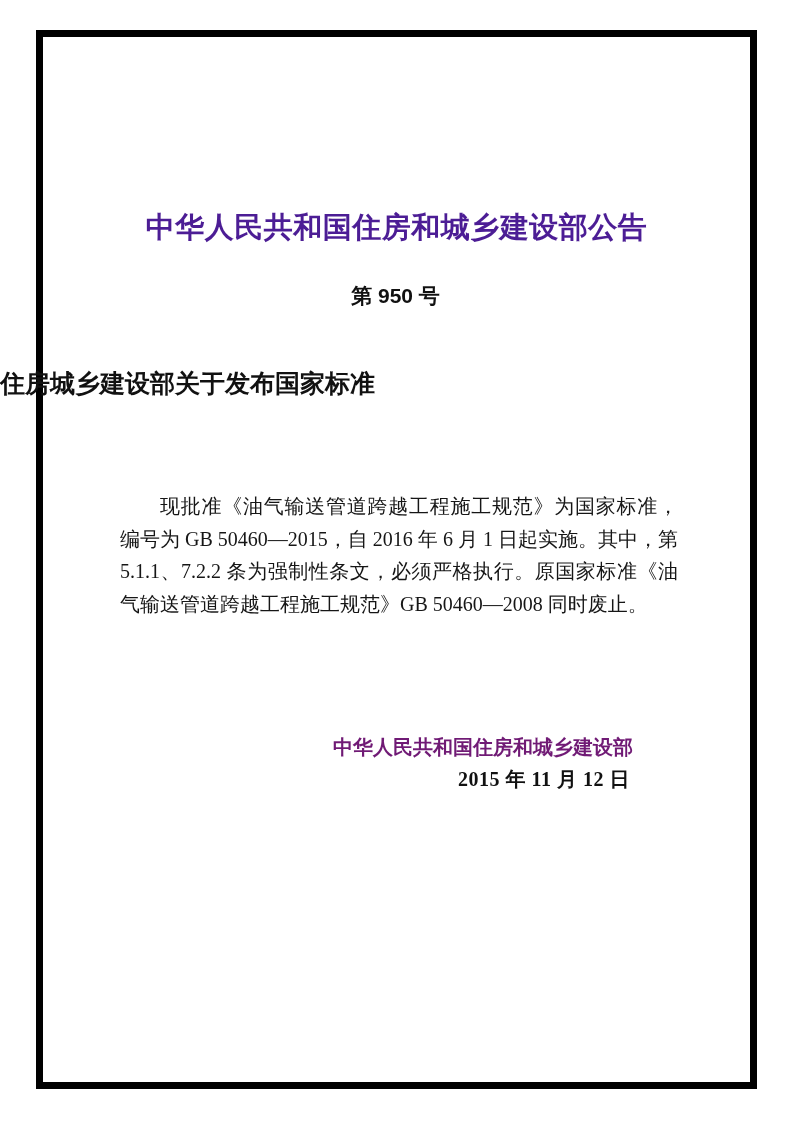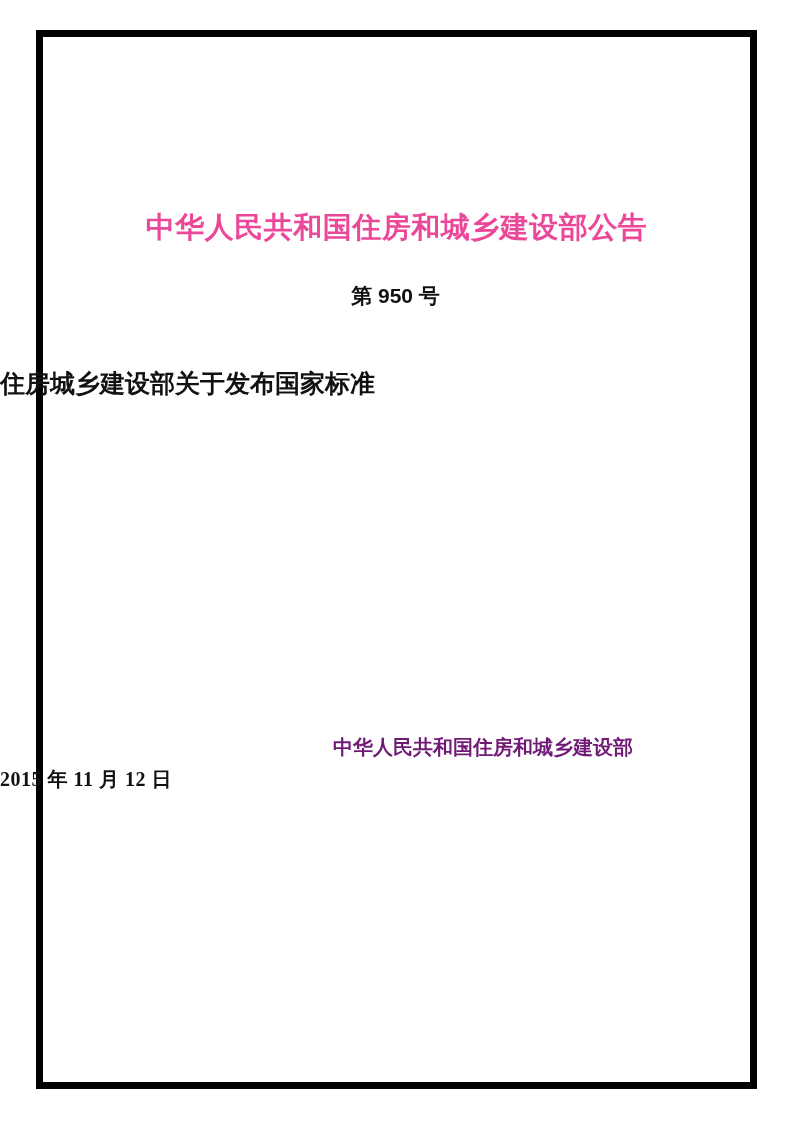--- a/index.html
+++ b/index.html
@@ -30,21 +30,21 @@
     top: 211px;
     left: 0;
     width: 793px;
     margin: 0;
     text-align: center;
     font-family: "Liberation Sans", "DejaVu Sans", sans-serif;
     font-weight: bold;
     font-size: 29px;
     line-height: 1.15;
     letter-spacing: 0.5px;
-    color: #ec4899;
+    color: #4c1d95;
   }
   .announcement-number {
     position: absolute;
     top: 283px;
     left: 0;
     width: 791px;
     text-align: center;
     font-family: "Liberation Sans", "DejaVu Sans", sans-serif;
     font-weight: bold;
     font-size: 21px;
@@ -88,21 +88,21 @@
     font-weight: bold;
     font-size: 20px;
     line-height: 1.2;
     color: #701a75;
   }
   .issue-date {
     position: absolute;
     top: 767px;
     left: 0;
     width: 630px;
-    text-align: left;
+    text-align: right;
     font-family: "Liberation Serif", "DejaVu Serif", serif;
     font-weight: bold;
     font-size: 20px;
     line-height: 1.2;
     letter-spacing: 0.5px;
     color: #111111;
   }
 </style>
 </head>
 <body>
@@ -113,19 +113,20 @@
 
   <h1 class="ministry-title">中华人民共和国住房和城乡建设部公告</h1>
 
   <div class="announcement-number">第 950 号</div>
 
   <div class="notice-title">
     <div class="notice-line">住房城乡建设部关于发布国家标准</div>
   </div>
 
   <div class="body-text">
+    <p>现批准《油气输送管道跨越工程施工规范》为国家标准，编号为 GB 50460—2015，自 2016 年 6 月 1 日起实施。其中，第 5.1.1、7.2.2 条为强制性条文，必须严格执行。原国家标准《油气输送管道跨越工程施工规范》GB 50460—2008 同时废止。</p>
   </div>
 
   <div class="issuer">中华人民共和国住房和城乡建设部</div>
 
   <div class="issue-date">2015 年 11 月 12 日</div>
 
 </div>
 
 </body></html>

